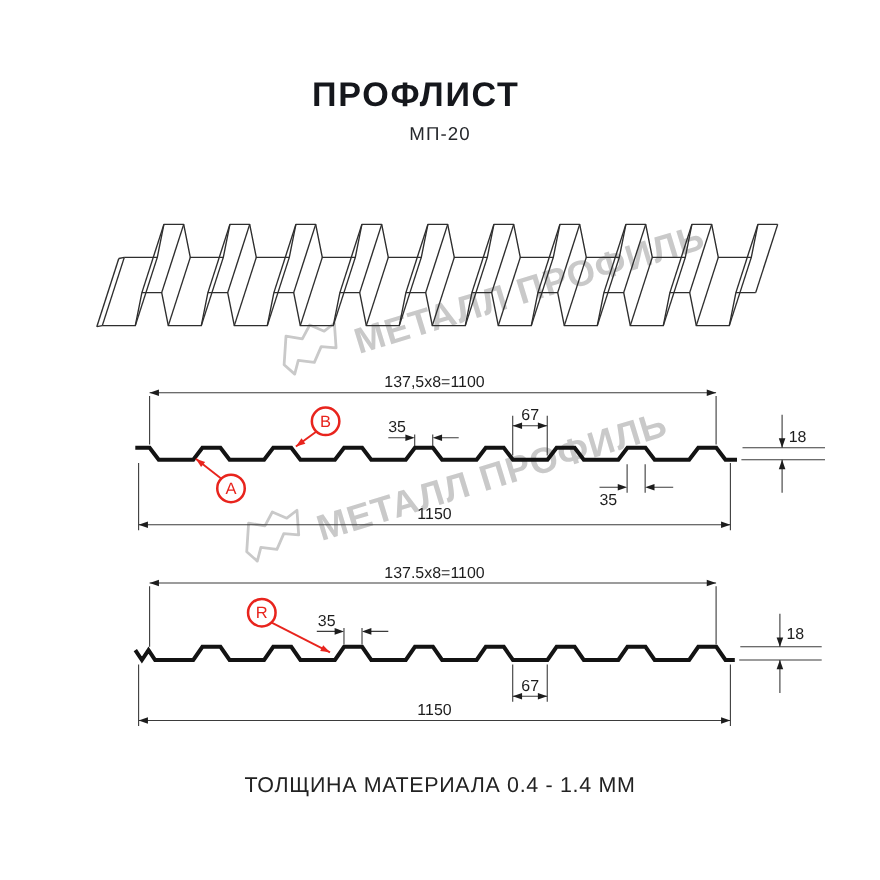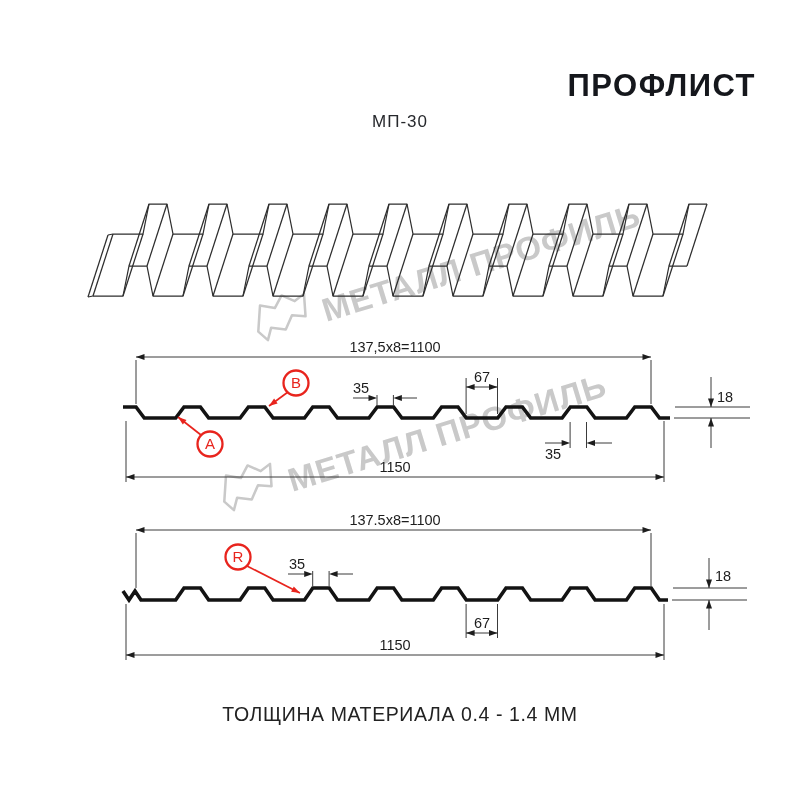--- a/index.html
+++ b/index.html
@@ -1,18 +1,18 @@
 <!DOCTYPE html>
 <html><head>
 <meta charset="utf-8">
 <style>
   html,body{margin:0;padding:0;background:#fff;}
   body{width:800px;height:800px;position:relative;overflow:hidden;
        font-family:"Liberation Sans",sans-serif;}
-  .title{position:absolute;top:68px;left:0;width:756px;text-align:right;
+  .title{position:absolute;top:68px;left:0;width:756px;text-align:center;
          font-size:31px;font-weight:800;letter-spacing:1.5px;color:#15171c;}
   .subtitle{position:absolute;top:112px;left:0;width:800px;text-align:center;
          font-size:17px;font-weight:500;letter-spacing:1px;color:#26282c;}
   .footer{position:absolute;top:703px;left:0;width:800px;text-align:center;
          font-size:19.5px;font-weight:500;letter-spacing:.6px;color:#222;}
   .wm{position:absolute;display:flex;align-items:flex-end;gap:9px;
       transform:rotate(-17deg);transform-origin:left bottom;}
   .wm span{font-size:33px;font-weight:700;letter-spacing:1px;color:#c9c9c9;
       white-space:nowrap;line-height:1;}
   .wm svg{display:block;}
@@ -28,21 +28,21 @@
            fill:#1d1d1d;text-anchor:middle;}
   text.dimL{text-anchor:start;}
   text.redt{font-family:"Liberation Sans",sans-serif;font-size:15px;
             fill:#e8241d;text-anchor:middle;}
   .wmlogo{stroke:#c9c9c9;stroke-width:3;fill:none;stroke-linejoin:round;}
 </style>
 </head>
 <body>
 
 <div class="title">ПРОФЛИСТ</div>
-<div class="subtitle">МП-30</div>
+<div class="subtitle">МП-20</div>
 
 <div class="wm" style="left:258px;top:300px;">
   <svg width="64" height="48" viewBox="0 0 76 56">
     <path class="wmlogo" d="M 6 38 L 17 9 L 33 17 L 45 5 L 58 16 L 71 11 L 65 37 L 50 31 L 38 45 L 22 38 L 14 51 Z"></path>
   </svg>
   <span>МЕТАЛЛ ПРОФИЛЬ</span>
 </div>
 <div class="wm" style="left:224px;top:470px;">
   <svg width="64" height="48" viewBox="0 0 76 56">
     <path class="wmlogo" d="M 6 38 L 17 9 L 33 17 L 45 5 L 58 16 L 71 11 L 65 37 L 50 31 L 38 45 L 22 38 L 14 51 Z"></path>

